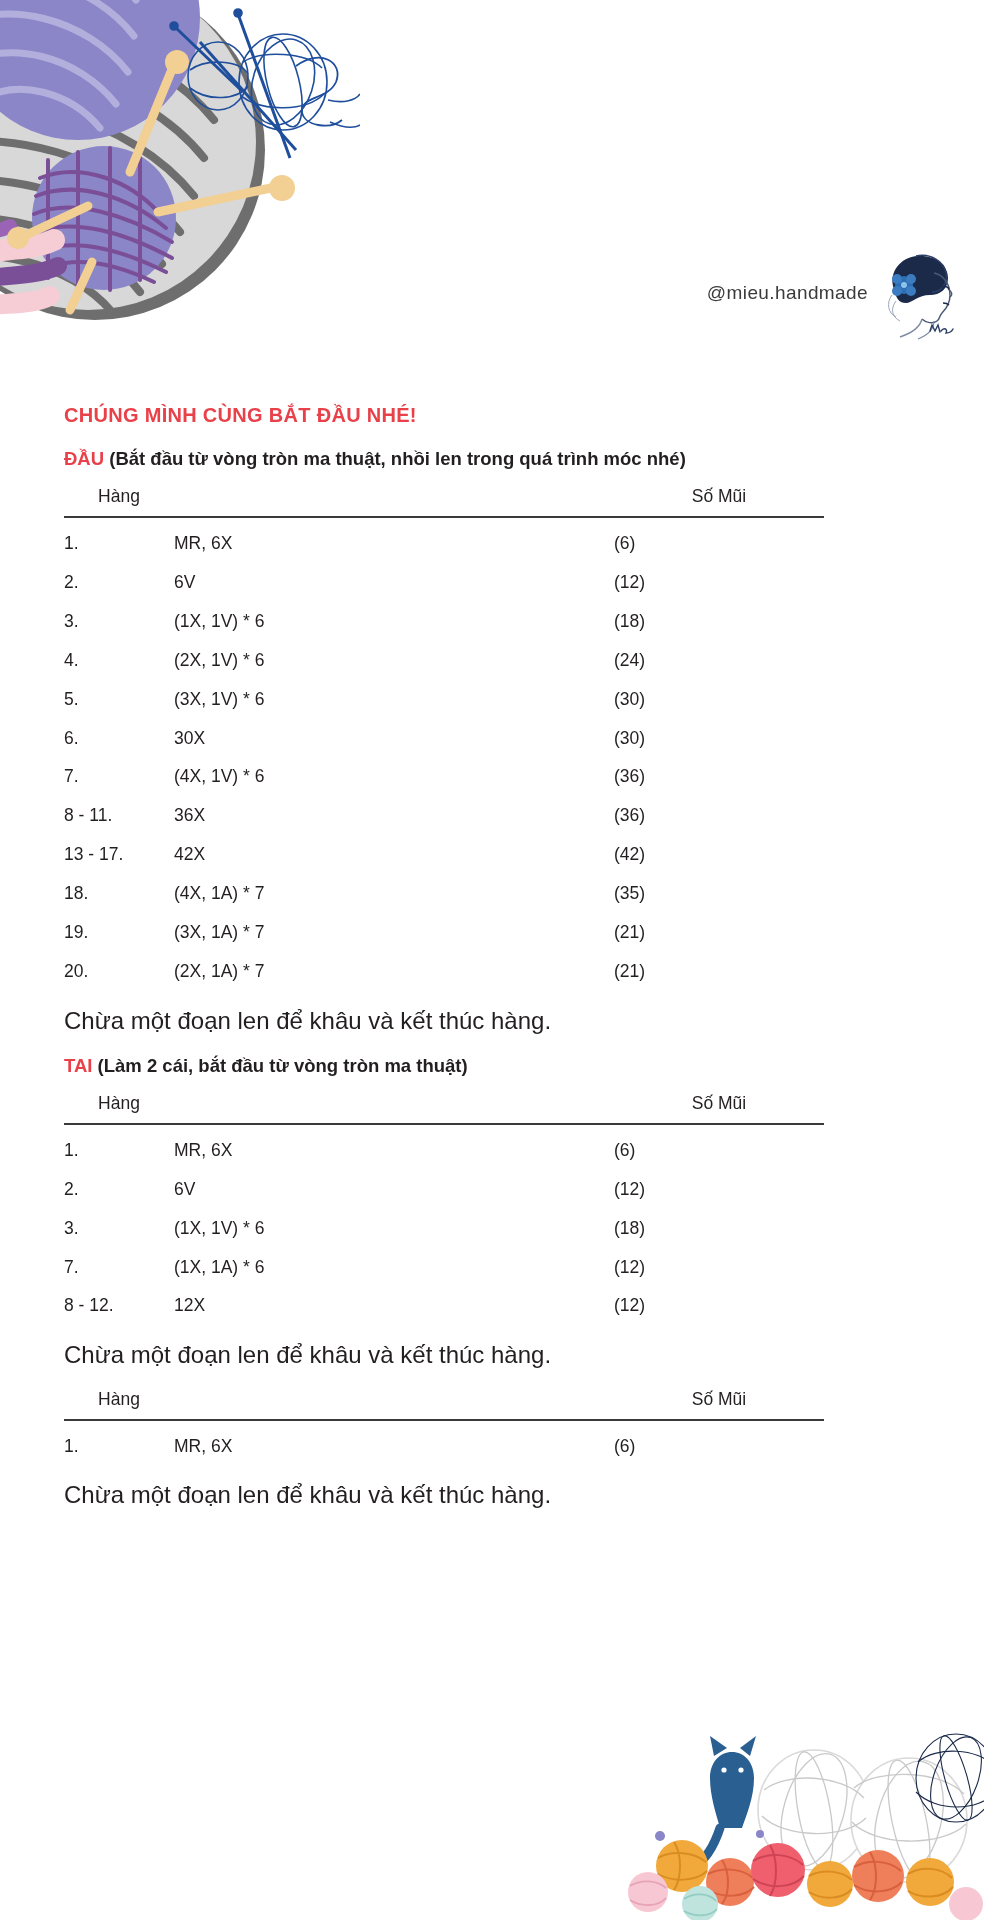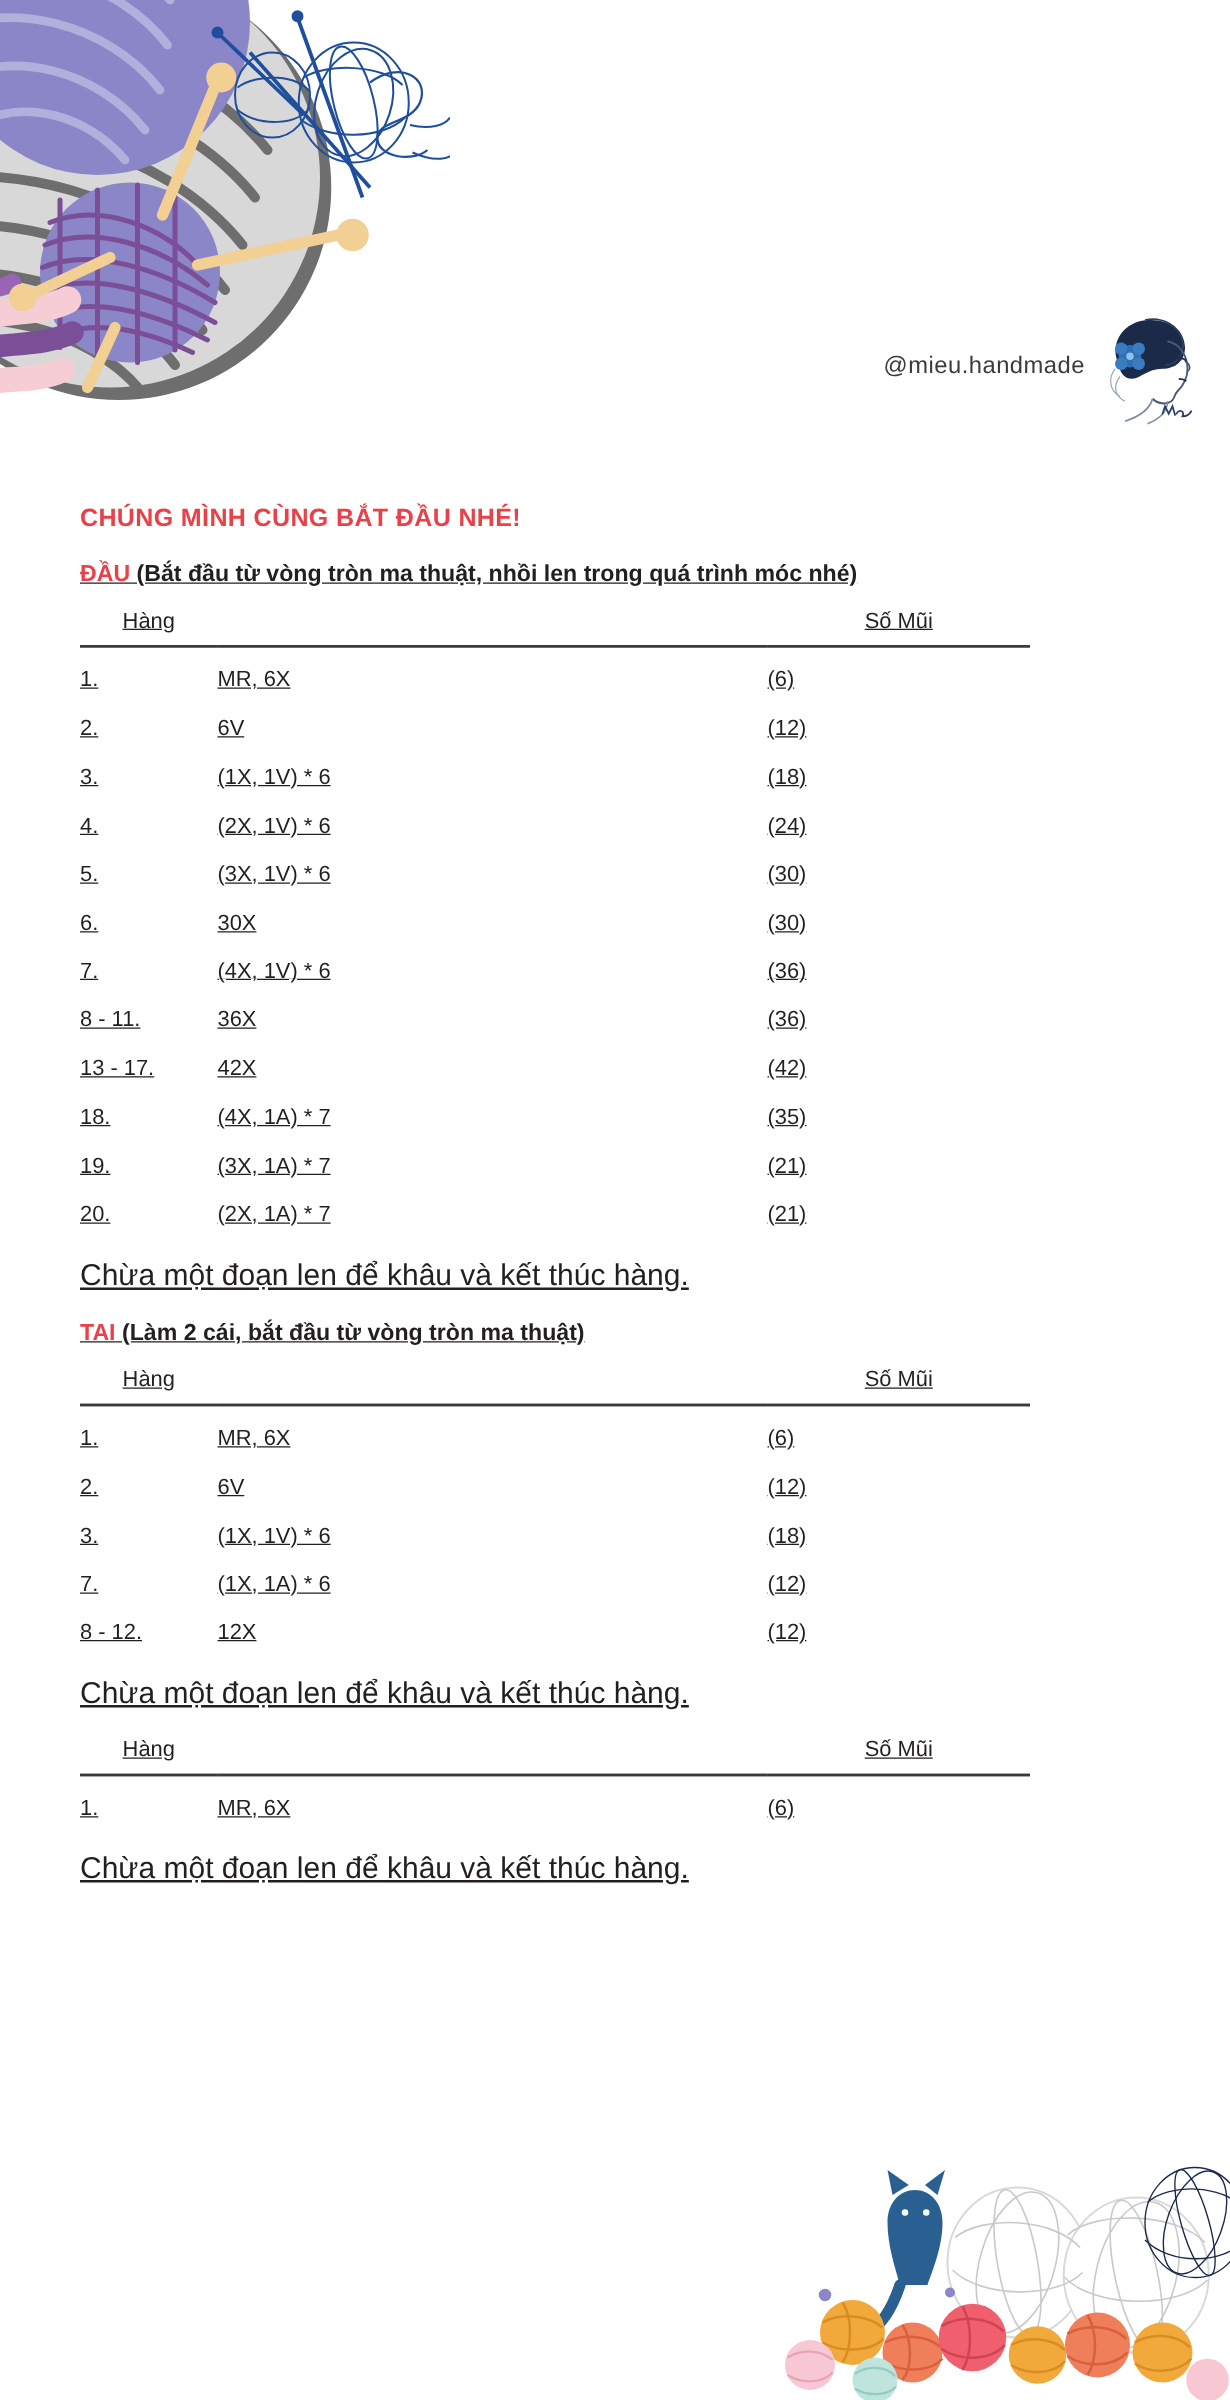--- a/index.html
+++ b/index.html
@@ -64,21 +64,21 @@
   }
 
   .headline {
     color: #e8414a;
     font-size: 20px;
     letter-spacing: .3px;
     margin: 0 0 21px 0;
     line-height: 1.1;
   }
 
-  .section { margin: 0; text-decoration: underline; }
+  .section { margin: 0; }
 
   .section-title {
     font-size: 18.5px;
     line-height: 1.25;
     margin: 0 0 16px 0;
     white-space: nowrap;
   }
   .section-title .part-name {
     color: #e8414a;
   }

